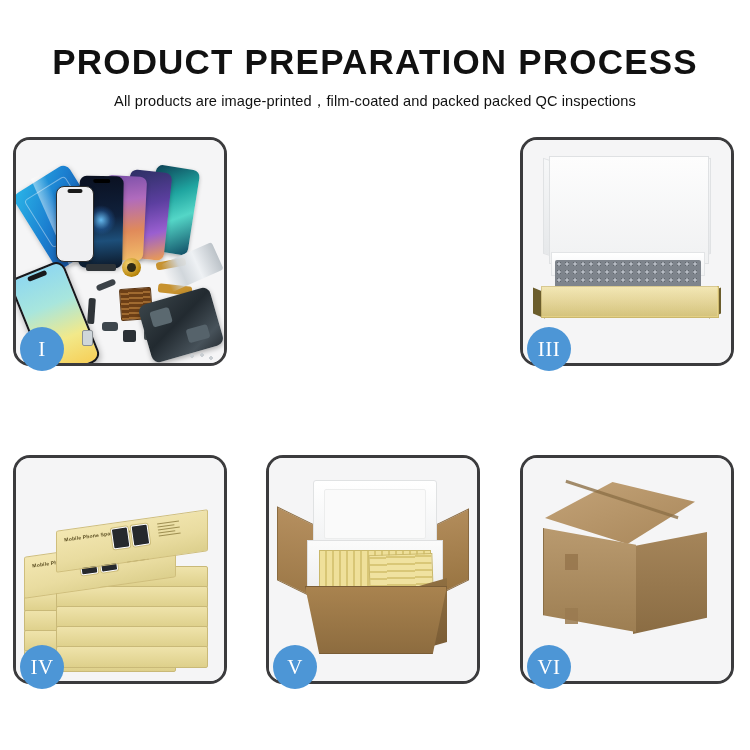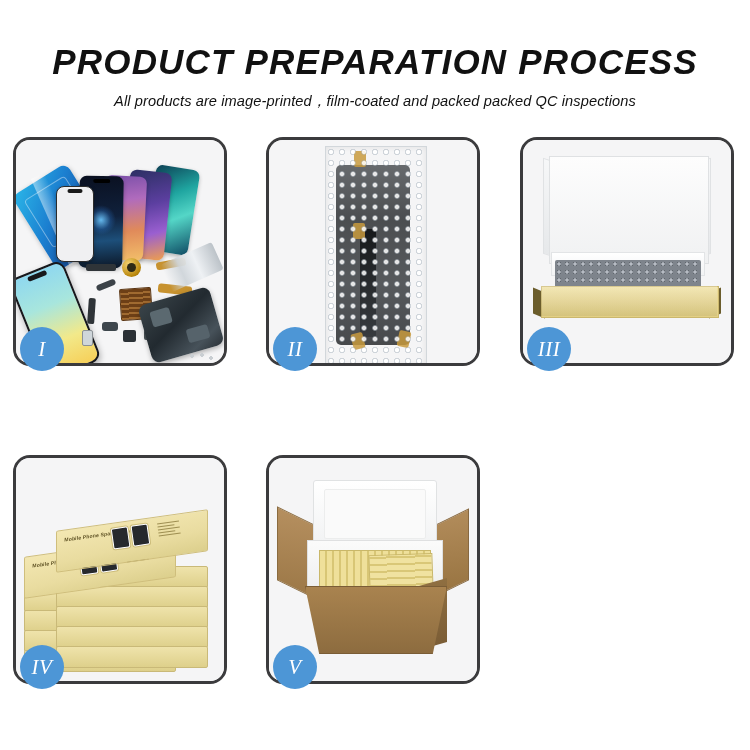--- a/index.html
+++ b/index.html
@@ -3,21 +3,21 @@
 <meta charset="utf-8">
 <style>
   html,body{margin:0;padding:0;}
   body{
     width:750px;height:750px;
     background:#ffffff;
     font-family:"Liberation Sans", sans-serif;
     overflow:hidden;
     position:relative;
   }
-  .page{position:relative;width:750px;height:750px;font-style:italic;}
+  .page{position:relative;width:750px;height:750px;}
 
   
   .header{position:absolute;left:0;top:0;width:750px;text-align:center;}
   .title{
     font-size:35px;font-weight:700;letter-spacing:1.2px;color:#111;
     margin-top:44px;line-height:1.05;white-space:nowrap;
   }
   .subtitle{
     font-size:14.6px;color:#111;margin-top:11px;letter-spacing:.1px;white-space:nowrap;
   }
@@ -282,34 +282,20 @@
         <div class="smallchip c1"></div>
         <div class="smallchip c2"></div>
         <div class="smallchip c3"></div>
         <div class="backplate"></div>
         <div class="tweezer"></div>
         <div class="screws"></div>
       </div>
       <div class="badge">I</div>
     </div>
 
-    <div class="panel p2">
-      <div class="inner">
-        <div class="bubblebag">
-          <div class="bb-inner"></div>
-          <div class="bb-flex"></div>
-          <div class="bb-tab bb-t1"></div>
-          <div class="bb-tab bb-t2"></div>
-          <div class="bb-tab bb-t3"></div>
-          <div class="bb-tab bb-t4"></div>
-          <div class="bb-overlay"></div>
-        </div>
-      </div>
-      <div class="badge">II</div>
-    </div>
 
     <div class="panel p3">
       <div class="inner">
         <div class="p3box-lidL"></div>
         <div class="p3box-lidR"></div>
         <div class="p3box-lid"></div>
         <div class="p3-foam"></div>
         <div class="p3-bubbles"></div>
         <div class="p3-trayL"></div>
         <div class="p3-trayR"></div>
@@ -371,15 +357,26 @@
         <div class="v-foam"></div>
         <div class="v-foamwall"></div>
         <div class="v-yellow"></div>
         <div class="v-yellow2"></div>
         <div class="v-side"></div>
         <div class="v-front"></div>
       </div>
       <div class="badge">V</div>
     </div>
 
+    <div class="panel p6">
+      <div class="inner">
+        <div class="vi-top"></div>
+        <div class="vi-seam"></div>
+        <div class="vi-side"></div>
+        <div class="vi-front"></div>
+        <div class="vi-tape1"></div>
+        <div class="vi-tape2"></div>
+      </div>
+      <div class="badge">VI</div>
+    </div>
 
   </div>
 </div>
 
 </body></html>

